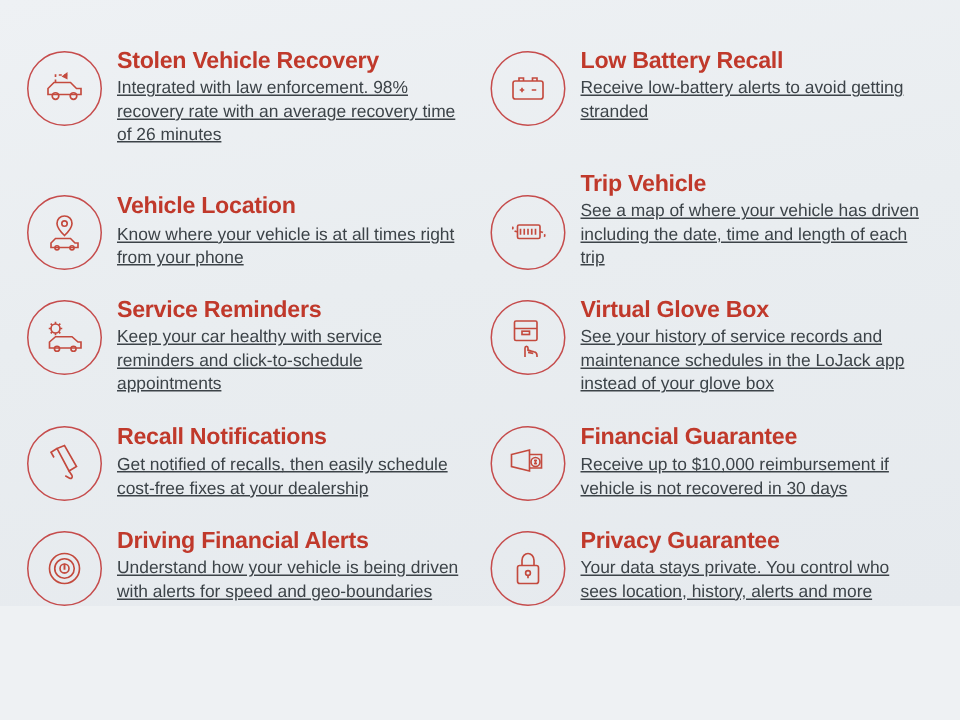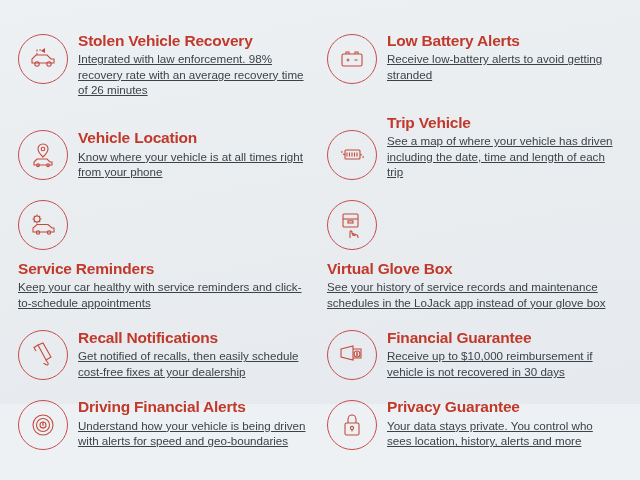--- a/index.html
+++ b/index.html
@@ -63,21 +63,21 @@
   .fdesc {
     color: #3c4348;
     font-size: 11.6px;
     line-height: 1.34;
     margin: 0;
     text-decoration: underline;
   }
   
   .feature.r1 { margin-bottom: 6px; }
   .feature.r2 { margin-bottom: 8px; align-items: flex-end; }
-  .feature.r3 { margin-bottom: 8px; flex-direction: column; }
+  .feature.r3 { margin-bottom: 8px; }
   .feature.r4 { margin-bottom: 8px; align-items: center; }
 </style>
 </head>
 <body>
 
 <div class="page">
   <div class="grid">
 
     <div class="feature r1">
       <div class="icon-wrap">
@@ -99,21 +99,21 @@
       <div class="icon-wrap">
         <svg width="28" height="24" viewBox="0 0 28 24" fill="none" stroke="#c0392b" stroke-width="1.1">
           <rect x="4" y="7" width="20" height="12" rx="1.5"></rect>
           <path d="M8 7 L8 5 L11 5 L11 7"></path>
           <path d="M17 7 L17 5 L20 5 L20 7"></path>
           <path d="M8.5 13 L11.5 13 M10 11.5 L10 14.5"></path>
           <path d="M16.5 13 L19.5 13"></path>
         </svg>
       </div>
       <div class="txt">
-        <p class="ftitle">Low Battery Alerts</p>
+        <p class="ftitle">Low Battery Recall</p>
         <p class="fdesc">Receive low-battery alerts to avoid getting stranded</p>
       </div>
     </div>
 
     <div class="feature r2">
       <div class="icon-wrap">
         <svg width="28" height="28" viewBox="0 0 28 28" fill="none" stroke="#c0392b" stroke-width="1.1">
           <path d="M14 3 C11 3 9 5.2 9 8 C9 11.2 14 16 14 16 C14 16 19 11.2 19 8 C19 5.2 17 3 14 3 Z"></path>
           <circle cx="14" cy="8" r="1.8"></circle>
           <path d="M5 24 L5 21 L8 18 L18 18 L21 21 L23 21 L23 24 Z"></path>

